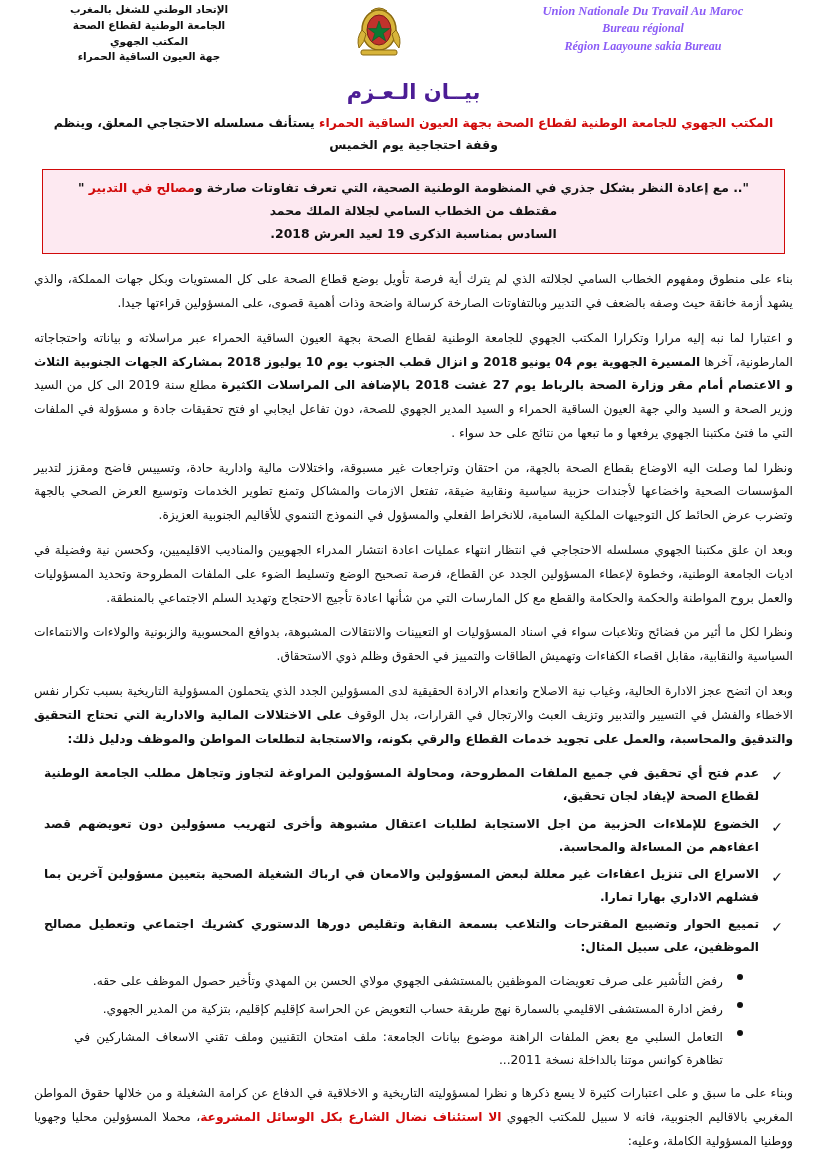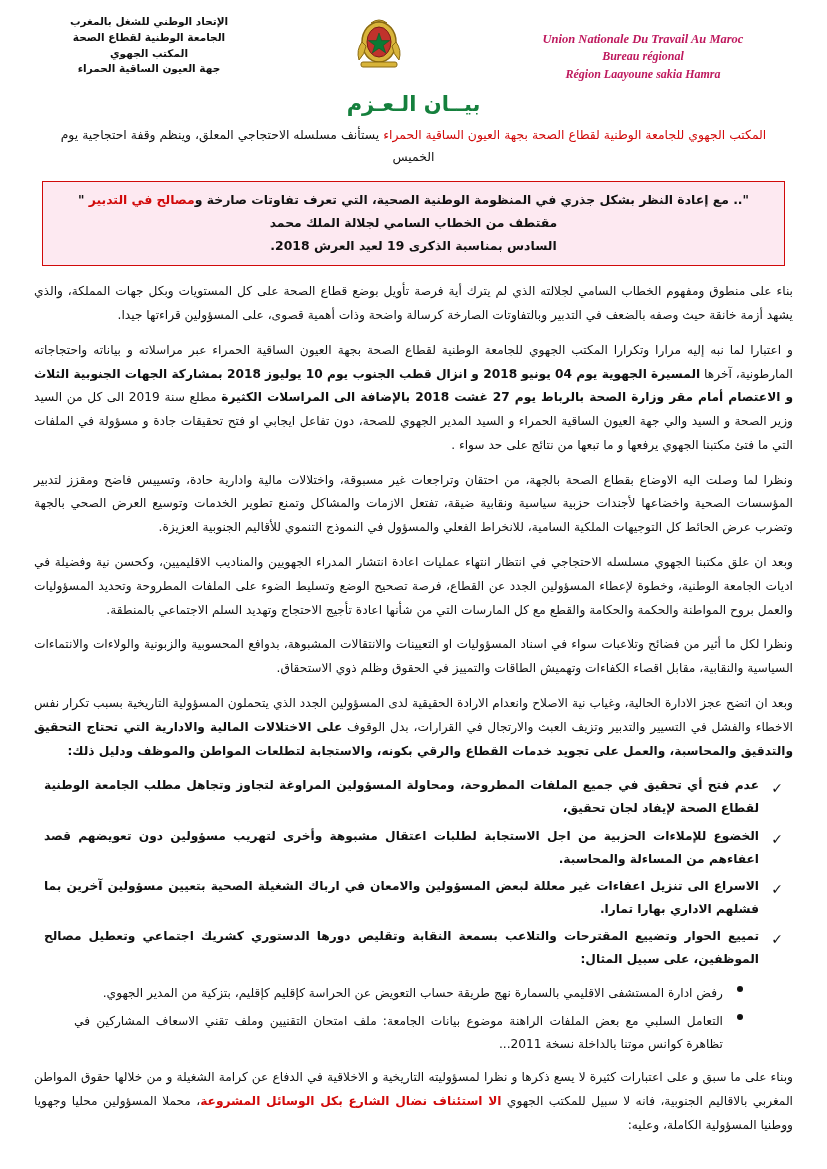--- a/index.html
+++ b/index.html
@@ -13,21 +13,21 @@
     position: relative;
     font-family: "DejaVu Sans", sans-serif;
     color: #111111;
     overflow: hidden;
   }
   .page {
     position: relative;
     width: 827px;
     height: 949px;
     box-sizing: border-box;
-    padding: 14px 34px 10px 34px;
+    padding: 2px 34px 10px 34px;
   }
 
   
   .header {
     display: flex;
     flex-direction: row-reverse;
     align-items: flex-start;
     justify-content: space-between;
     height: 72px;
   }
@@ -36,52 +36,51 @@
     font-size: 10.5px;
     line-height: 1.5;
     color: #111;
     font-weight: bold;
     width: 230px;
   }
   .header-left {
     width: 300px;
     text-align: center;
     direction: ltr;
-    color: #be185d;
+    color: #8b5cf6;
     font-family: "Liberation Serif", serif;
     font-style: italic;
     font-weight: bold;
     font-size: 12.5px;
     line-height: 1.45;
-    margin-top: 16px;
   }
   .header-left .l3, .header-left .l4 { font-size: 12px; }
   .emblem {
     width: 60px;
     height: 56px;
     position: relative;
     margin-top: 2px;
   }
   .emblem svg { display: block; }
 
   
   .doc-title {
     text-align: center;
     font-size: 21px;
     font-weight: bold;
     letter-spacing: 2px;
     margin: 6px 0 8px 0;
-    color: #15803d;
+    color: #4c1d95;
   }
 
   
   .intro {
     text-align: center;
     font-size: 12.4px;
-    font-weight: normal;
+    font-weight: bold;
     line-height: 1.75;
     margin: 0 6px 14px 6px;
   }
   .red { color: #d10a0a; }
 
   
   .quote-box {
     border: 1px solid #d10a0a;
     background: #fde9f1;
     padding: 7px 12px;
@@ -167,21 +166,21 @@
         <path d="M13 26 q-6 8 -3 18 q6 -6 7 -14 Z" fill="#d8b43a" stroke="#8a6a12" stroke-width="1"></path>
         <path d="M47 26 q6 8 3 18 q-6 -6 -7 -14 Z" fill="#d8b43a" stroke="#8a6a12" stroke-width="1"></path>
         <rect x="12" y="46" width="36" height="5" rx="2" fill="#d8b43a" stroke="#8a6a12" stroke-width="1"></rect>
         <path d="M22 7 q8 -6 16 0 q-8 -3 -16 0 Z" fill="#d8b43a" stroke="#8a6a12" stroke-width="1"></path>
       </svg>
     </div>
 
     <div class="header-left">
       <div class="l1">Union Nationale Du Travail Au Maroc</div>
       <div class="l3">Bureau régional</div>
-      <div class="l4">Région Laayoune sakia Hamra</div>
+      <div class="l4">Région Laayoune sakia Bureau</div>
     </div>
   </div>
 
   <div class="doc-title">بيــان الـعـزم</div>
 
   <div class="intro">
     <div>
       <span class="red">المكتب الجهوي للجامعة الوطنية لقطاع الصحة بجهة </span><span class="red">العيون الساقية الحمراء</span><span> يستأنف مسلسله الاحتجاجي المعلق، وينظم وقفة احتجاجية يوم الخميس</span>
     </div>
   </div>
@@ -200,20 +199,21 @@
     <p>وبعد ان اتضح عجز الادارة الحالية، وغياب نية الاصلاح وانعدام الارادة الحقيقية لدى المسؤولين الجدد الذي يتحملون المسؤولية التاريخية بسبب تكرار نفس الاخطاء والفشل في التسيير والتدبير وتزيف العبث والارتجال في القرارات، بدل الوقوف <b>على الاختلالات المالية والادارية التي تحتاج التحقيق والتدقيق والمحاسبة، والعمل على تجويد خدمات القطاع والرقي بكونه، والاستجابة لتطلعات المواطن والموظف ودليل ذلك:</b></p>
 
     <ul class="checks">
       <li><span class="mark">✓</span><span>عدم فتح أي تحقيق في جميع الملفات المطروحة، ومحاولة المسؤولين المراوغة لتجاوز وتجاهل <b>مطلب الجامعة الوطنية لقطاع الصحة لإيفاد لجان تحقيق،</b></span></li>
       <li><span class="mark">✓</span><span>الخضوع للإملاءات الحزبية من اجل الاستجابة <b>لطلبات اعتقال مشبوهة وأخرى لتهريب مسؤولين</b> دون تعويضهم قصد اعفاءهم من المساءلة والمحاسبة.</span></li>
       <li><span class="mark">✓</span><span>الاسراع الى تنزيل اعفاءات غير معللة لبعض المسؤولين والامعان في ارباك الشغيلة الصحية بتعيين مسؤولين آخرين بما فشلهم الاداري بهارا تمارا.</span></li>
       <li><span class="mark">✓</span><span>تمييع الحوار وتضييع المقترحات والتلاعب بسمعة النقابة وتقليص دورها الدستوري كشريك اجتماعي وتعطيل مصالح الموظفين، على سبيل المثال:</span></li>
     </ul>
 
     <ul class="bullets">
+      <li><span class="mark"></span><span>رفض التأشير على صرف تعويضات الموظفين بالمستشفى الجهوي مولاي الحسن بن المهدي وتأخير حصول الموظف على حقه.</span></li>
       <li><span class="mark"></span><span>رفض ادارة المستشفى الاقليمي بالسمارة نهج طريقة حساب التعويض عن الحراسة كإقليم كإقليم، بتزكية من المدير الجهوي.</span></li>
       <li><span class="mark"></span><span>التعامل السلبي مع بعض الملفات الراهنة موضوع بيانات الجامعة: ملف امتحان التقنيين وملف تقني الاسعاف المشاركين في تظاهرة كوانس موتنا بالداخلة نسخة 2011...</span></li>
     </ul>
 
     <p>وبناء على ما سبق و على اعتبارات كثيرة لا يسع ذكرها و نظرا لمسؤوليته التاريخية و الاخلاقية في الدفاع عن كرامة الشغيلة و من خلالها حقوق المواطن المغربي بالاقاليم الجنوبية، فانه لا سبيل للمكتب الجهوي <b><span class="red">الا استئناف نضال الشارع بكل الوسائل المشروعة</span></b>، محملا المسؤولين محليا وجهويا ووطنيا المسؤولية الكاملة، وعليه:</p>
 
   </div>
 
 </div>
 

